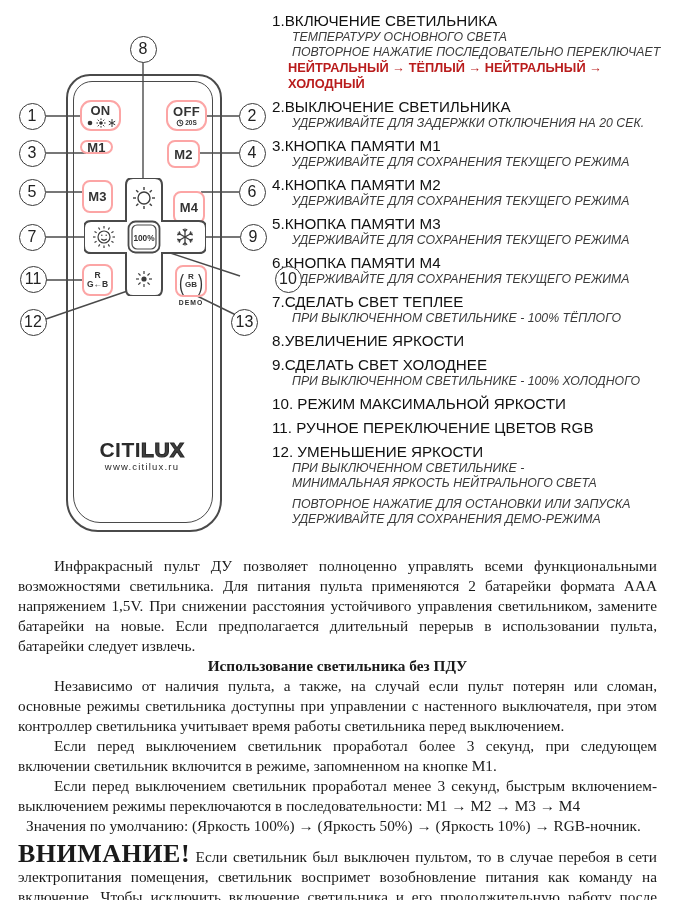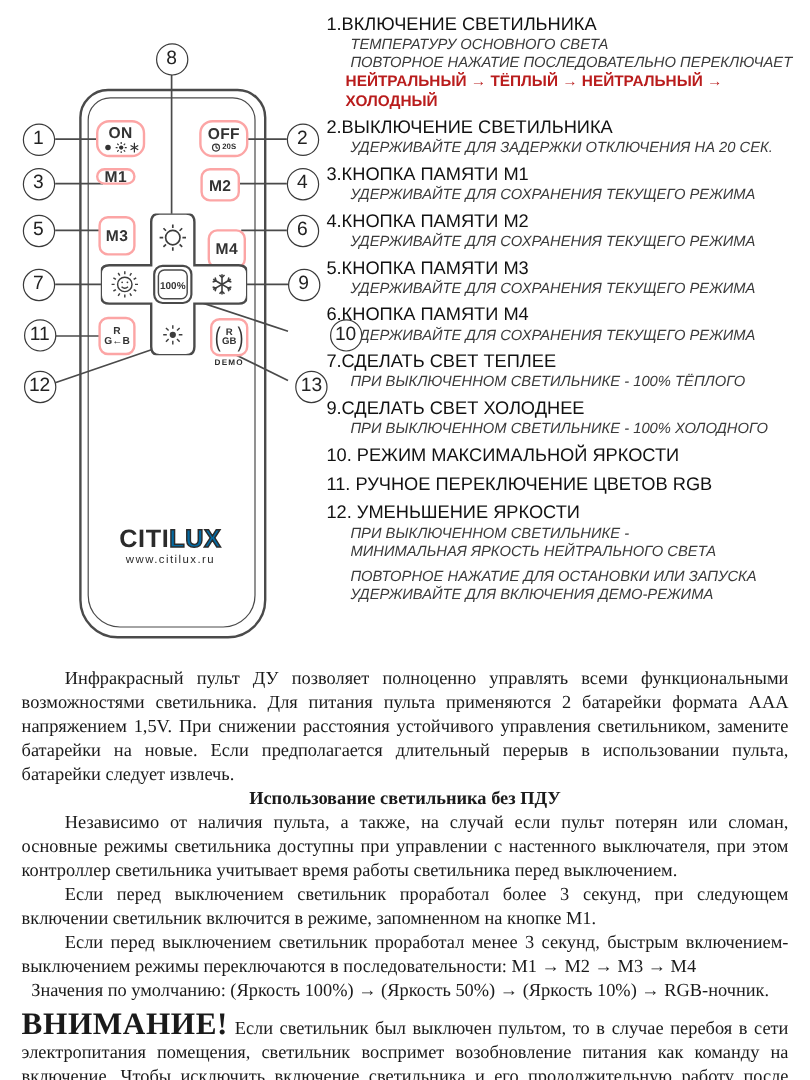--- a/index.html
+++ b/index.html
@@ -28,21 +28,21 @@
   .rgb2 .stack{display:flex;flex-direction:column;align-items:center;}
   .rgb2 .stack span{font-size:8px;line-height:8.5px;}
   .demo-caption{position:absolute;left:173px;top:299px;width:36px;text-align:center;
     font-size:6.8px;font-weight:bold;letter-spacing:1px;color:#2d2d2d;z-index:2;}
   .cross-svg{position:absolute;left:84px;top:178px;z-index:2;}
   .callout{position:absolute;width:27px;height:27px;border:1.6px solid #3a3a3a;border-radius:50%;
     background:#fff;display:flex;align-items:center;justify-content:center;
     font-size:16px;color:#222;z-index:3;box-sizing:border-box;}
   .logo{position:absolute;left:66px;top:439px;width:152px;text-align:center;z-index:2;}
   .logo .brand{font-size:21px;font-weight:bold;letter-spacing:.5px;color:#2b2b2b;line-height:21px;}
-  .logo .lux{color:#0369a1;-webkit-text-stroke:1.2px #2b2b2b;}
+  .logo .lux{color:#404040;-webkit-text-stroke:1.2px #2b2b2b;}
   .logo .site{font-size:9.5px;letter-spacing:1.2px;color:#2b2b2b;margin-top:1px;}
 
   
   .instructions{position:absolute;left:272px;top:12px;width:398px;}
   .ins{margin-bottom:6px;}
   .ins-title{font-size:15.2px;font-weight:normal;line-height:18px;color:#111;}
   .ins-note{font-size:12.3px;font-style:italic;line-height:15px;color:#3a3a3a;padding-left:20px;}
   .ins-bold{font-size:12.8px;font-weight:bold;line-height:16px;color:#b91c1c;padding-left:16px;}
 
   
@@ -243,21 +243,21 @@
     <div class="callout" style="left:18.5px;top:139.5px;">3</div>
     <div class="callout" style="left:238.5px;top:139.5px;">4</div>
     <div class="callout" style="left:18.5px;top:178.5px;">5</div>
     <div class="callout" style="left:238.5px;top:178.5px;">6</div>
     <div class="callout" style="left:18.5px;top:223.5px;">7</div>
     <div class="callout" style="left:129.5px;top:35.5px;">8</div>
     <div class="callout" style="left:239.5px;top:223.5px;">9</div>
     <div class="callout" style="left:238.5px;top:265.5px;margin-left:36px;">10</div>
     <div class="callout" style="left:19.5px;top:265.5px;">11</div>
     <div class="callout" style="left:19.5px;top:308.5px;">12</div>
-    <div class="callout" style="left:246px;top:308.5px;">13</div>
+    <div class="callout" style="left:231px;top:308.5px;">13</div>
   </div>
 
   <div class="instructions">
     <div class="ins">
       <div class="ins-title">1.ВКЛЮЧЕНИЕ СВЕТИЛЬНИКА</div>
       <div class="ins-note">ТЕМПЕРАТУРУ ОСНОВНОГО СВЕТА</div>
       <div class="ins-note">ПОВТОРНОЕ НАЖАТИЕ ПОСЛЕДОВАТЕЛЬНО ПЕРЕКЛЮЧАЕТ</div>
       <div class="ins-bold">НЕЙТРАЛЬНЫЙ → ТЁПЛЫЙ → НЕЙТРАЛЬНЫЙ → ХОЛОДНЫЙ</div>
     </div>
     <div class="ins">
@@ -278,37 +278,40 @@
     </div>
     <div class="ins">
       <div class="ins-title">6.КНОПКА ПАМЯТИ М4</div>
       <div class="ins-note">УДЕРЖИВАЙТЕ ДЛЯ СОХРАНЕНИЯ ТЕКУЩЕГО РЕЖИМА</div>
     </div>
     <div class="ins">
       <div class="ins-title">7.СДЕЛАТЬ СВЕТ ТЕПЛЕЕ</div>
       <div class="ins-note">ПРИ ВЫКЛЮЧЕННОМ СВЕТИЛЬНИКЕ - 100% ТЁПЛОГО</div>
     </div>
     <div class="ins">
+      <div class="ins-title">8.УВЕЛИЧЕНИЕ ЯРКОСТИ</div>
+    </div>
+    <div class="ins">
       <div class="ins-title">9.СДЕЛАТЬ СВЕТ ХОЛОДНЕЕ</div>
       <div class="ins-note">ПРИ ВЫКЛЮЧЕННОМ СВЕТИЛЬНИКЕ -  100% ХОЛОДНОГО</div>
     </div>
     <div class="ins">
       <div class="ins-title">10. РЕЖИМ МАКСИМАЛЬНОЙ ЯРКОСТИ</div>
     </div>
     <div class="ins">
       <div class="ins-title">11. РУЧНОЕ ПЕРЕКЛЮЧЕНИЕ ЦВЕТОВ RGB</div>
     </div>
     <div class="ins">
       <div class="ins-title">12. УМЕНЬШЕНИЕ ЯРКОСТИ</div>
       <div class="ins-note">ПРИ ВЫКЛЮЧЕННОМ СВЕТИЛЬНИКЕ -</div>
       <div class="ins-note">МИНИМАЛЬНАЯ ЯРКОСТЬ НЕЙТРАЛЬНОГО СВЕТА</div>
     </div>
     <div class="ins">
       <div class="ins-note">ПОВТОРНОЕ НАЖАТИЕ ДЛЯ ОСТАНОВКИ ИЛИ ЗАПУСКА</div>
-      <div class="ins-note">УДЕРЖИВАЙТЕ ДЛЯ ВКЛЮЧЕНИЯ ДЕМО-РЕЖИМА</div>
+      <div class="ins-note">УДЕРЖИВАЙТЕ ДЛЯ СОХРАНЕНИЯ ДЕМО-РЕЖИМА</div>
     </div>
   </div>
 
   <div class="body-text">
     <p>Инфракрасный пульт ДУ позволяет полноценно управлять всеми функциональными возможностями светильника. Для питания пульта применяются 2 батарейки формата ААА напряжением 1,5V. При снижении расстояния устойчивого управления светильником, замените батарейки на новые. Если предполагается длительный перерыв в использовании пульта, батарейки следует извлечь.</p>
     <p class="sec-head">Использование светильника без ПДУ</p>
     <p><span>Независимо от наличия пульта, а также, на случай если пульт потерян или сломан, основные режимы светильника доступны при управлении с настенного выключателя, при этом контроллер светильника учитывает время работы светильника перед выключением.</span></p>
     <p><span>Если перед выключением светильник проработал более 3 секунд, при следующем включении светильник включится в режиме, запомненном на кнопке </span><span class="b">М1</span><span>.</span></p>
     <p><span>Если перед выключением светильник проработал менее 3 секунд, быстрым включением-выключением режимы переключаются в последовательности: </span><span class="b">М1 → М2 → М3 → М4</span></p>
     <p class="noindent"><span>Значения по умолчанию: </span><span class="b">(Яркость 100%) → (Яркость 50%) → (Яркость 10%) → RGB-ночник.</span></p>

